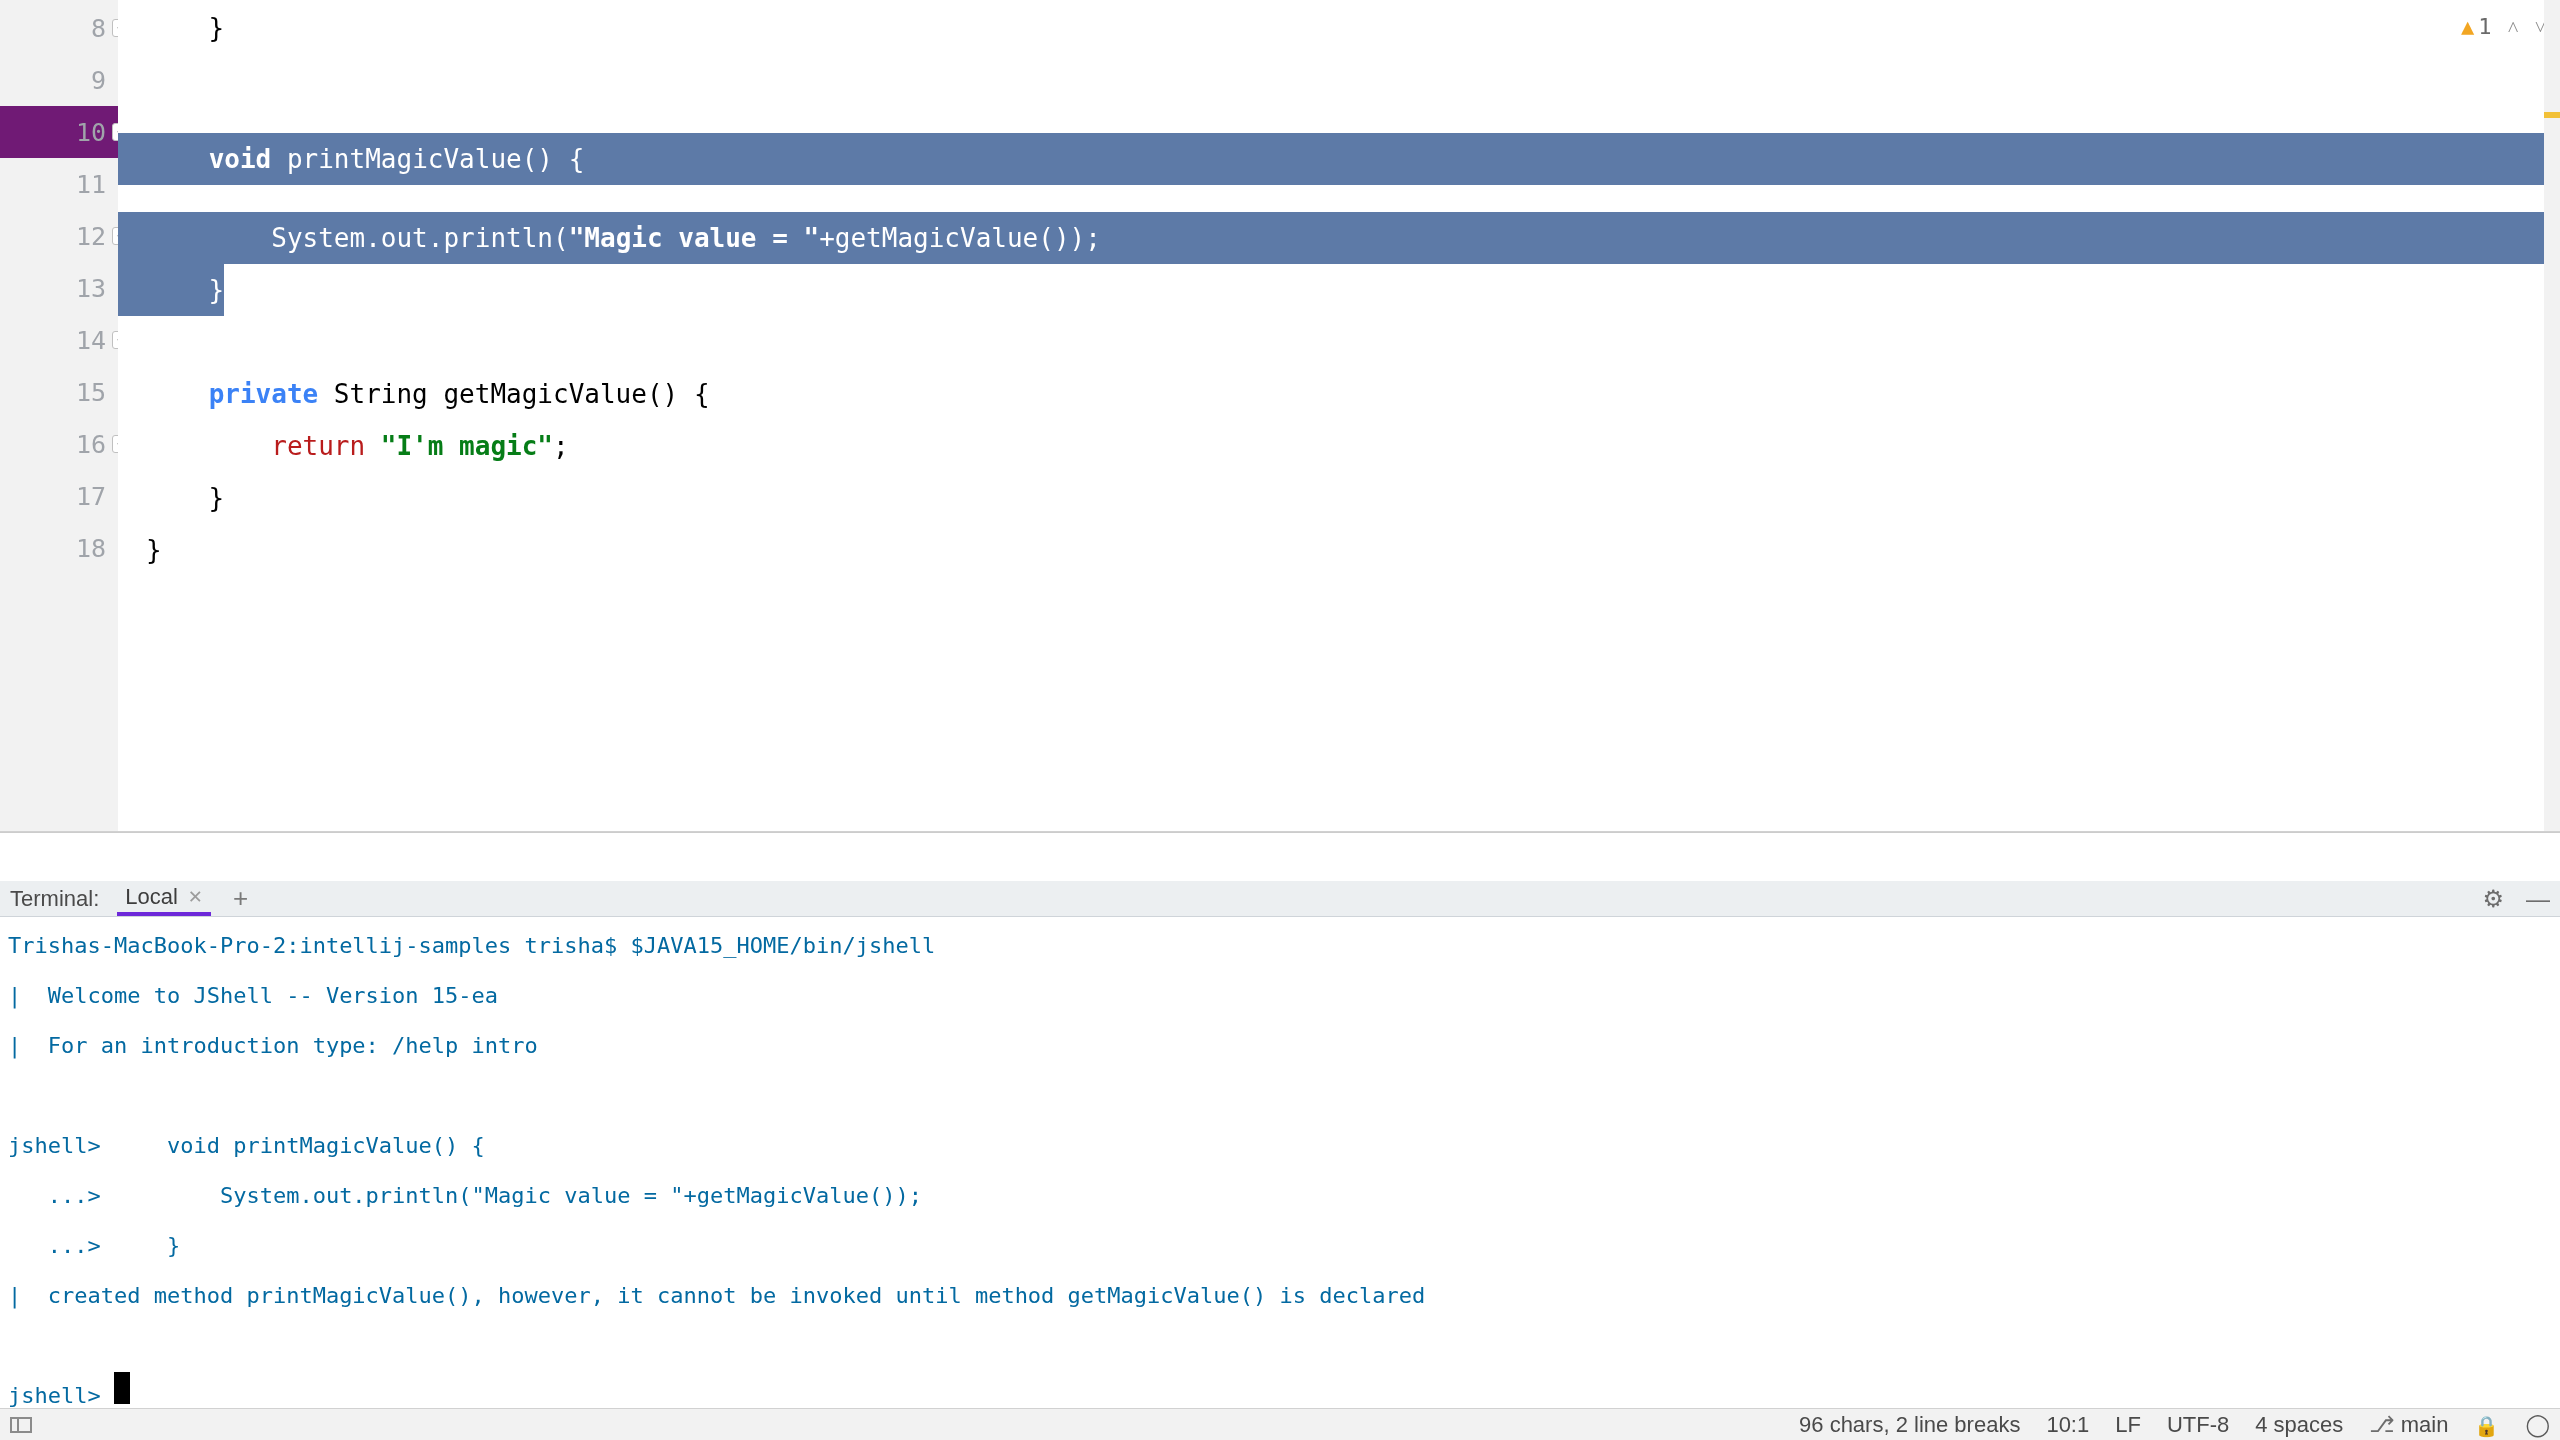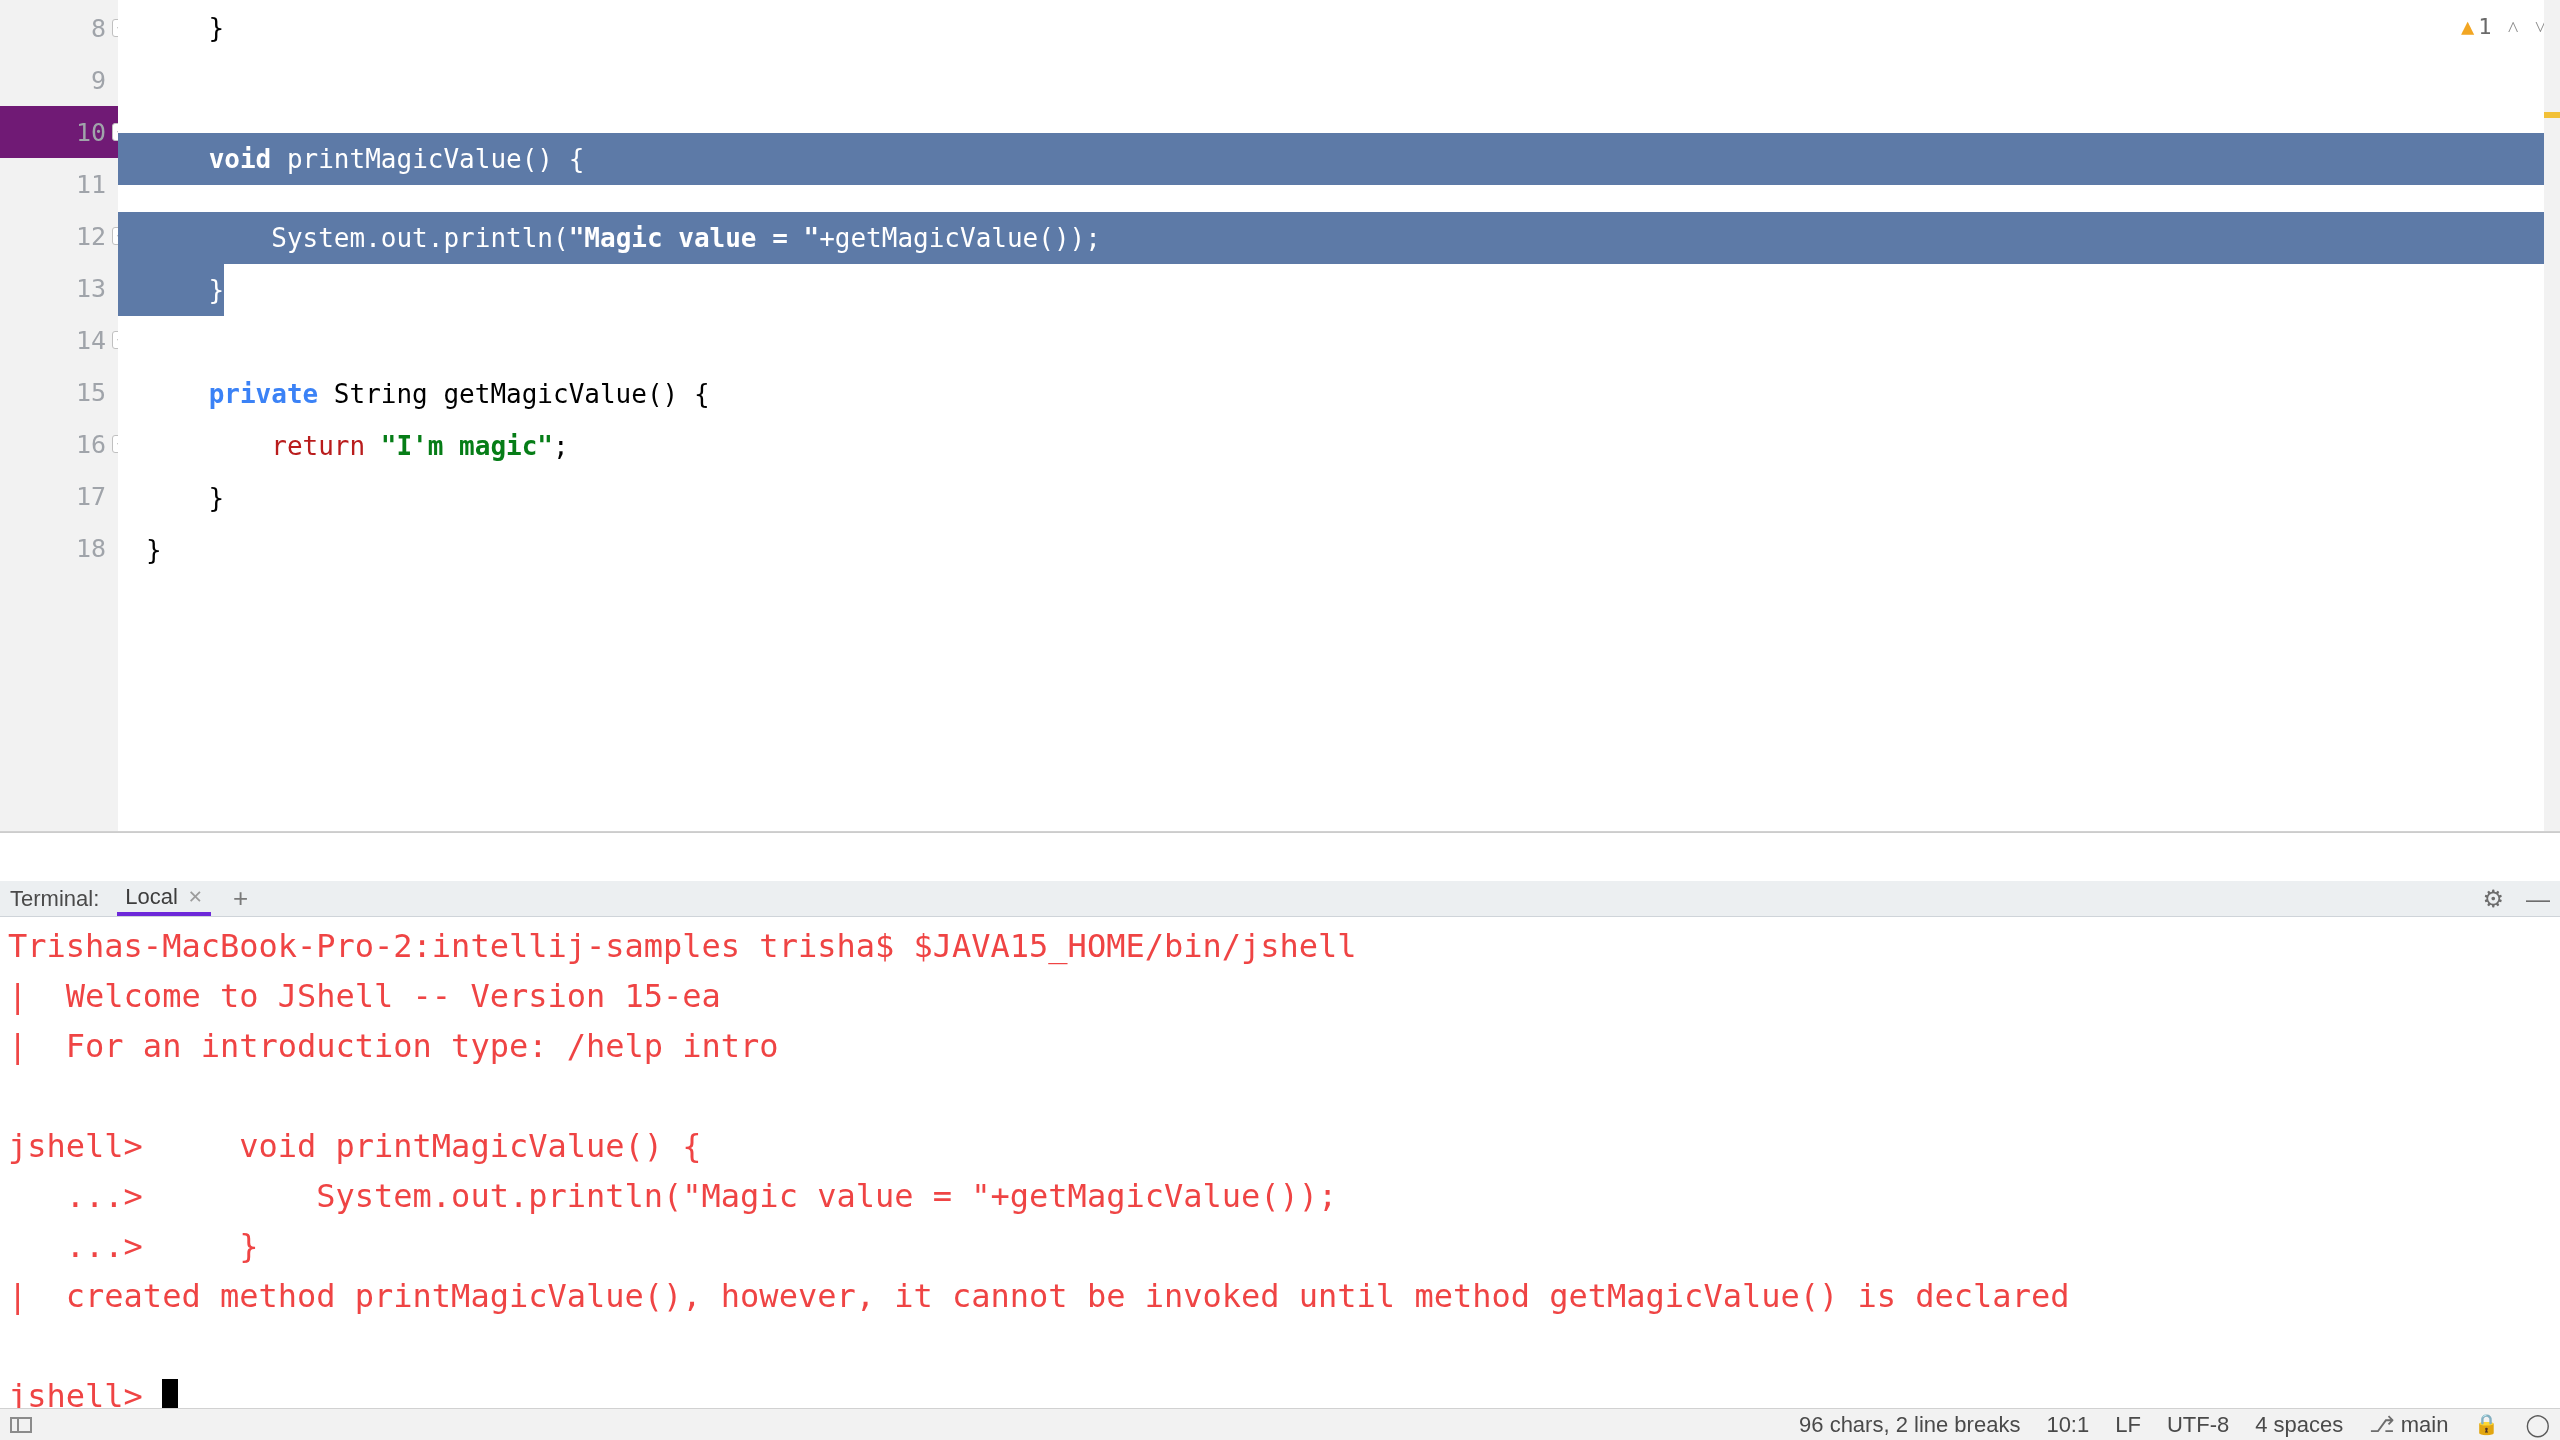--- a/index.html
+++ b/index.html
@@ -140,25 +140,25 @@
   .tab-plus { margin-left: 22px; color: #7a7a7a; font-size: 26px; cursor: pointer; }
   .terminal-right-icons {
     position: absolute; right: 10px; top: 0; height: 100%;
     display: flex; align-items: center; gap: 22px;
   }
   .gear-icon, .minimize-icon { color: #6d6d6d; font-size: 24px; cursor: pointer; }
 
   .terminal-body {
     flex: 1;
     font-family: "Menlo", "Consolas", monospace;
-    font-size: 32px;
+    font-size: 22px;
     line-height: 50px;
     white-space: pre;
     padding: 4px 8px 0 8px;
-    color: #ef4444;
+    color: #0369a1;
     overflow: hidden;
   }
   .term-cursor {
     display: inline-block;
     width: 16px; height: 32px;
     background: #000;
     vertical-align: text-bottom;
     margin-bottom: 4px;
   }
 
@@ -169,21 +169,21 @@
     border-top: 1px solid #d1d1d1;
     display: flex;
     align-items: center;
     font-family: "Segoe UI", "Helvetica Neue", sans-serif;
     font-size: 22px;
     color: #4a4a4a;
     padding: 0 10px;
     gap: 22px;
   }
   .status-left { display: flex; align-items: center; gap: 8px; }
-  .status-right { margin-left: auto; display: flex; align-items: flex-start; gap: 26px; }
+  .status-right { margin-left: auto; display: flex; align-items: flex-end; gap: 26px; }
   .branch-icon { color: #6d6d6d; }
   .lock-icon { color: #9c9c9c; font-size: 20px; }
   .magnify-icon { color: #5a5a5a; font-size: 22px; }
 
   .layout-icon {
     width: 22px; height: 16px; border: 2px solid #8b8b8b; position: relative; display:inline-block;
   }
   .layout-icon::after {
     content: ""; position: absolute; left: 5px; top: 0; bottom: 0; width: 2px; background: #8b8b8b;
   }

